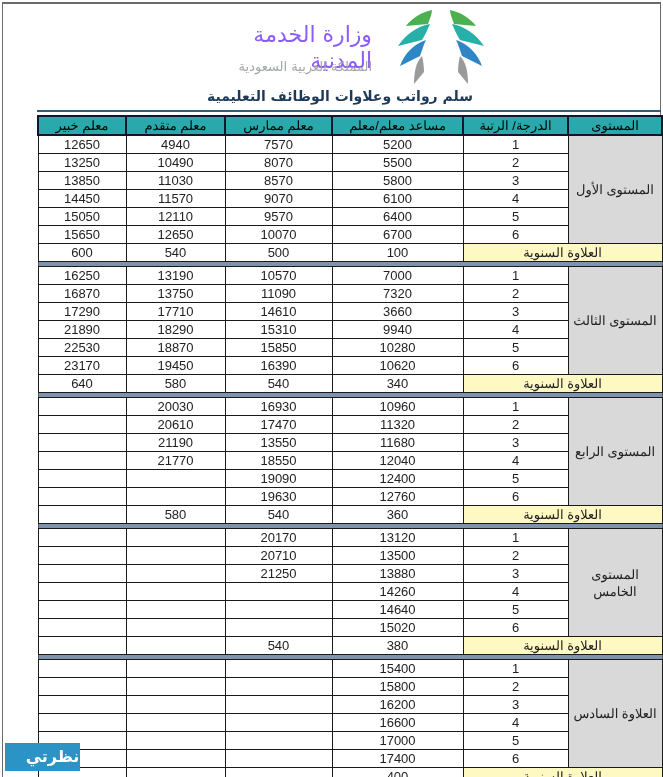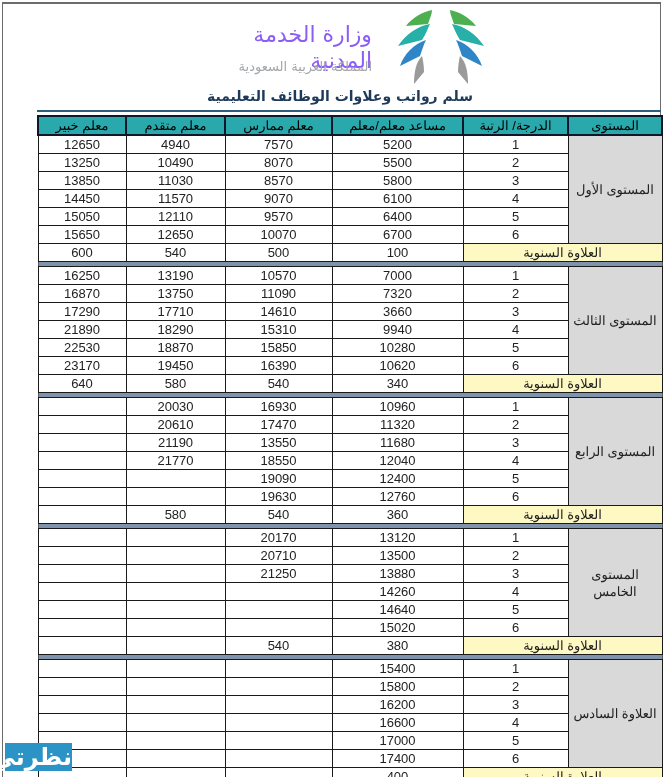--- a/index.html
+++ b/index.html
@@ -19,22 +19,22 @@
 
   table.salary { position:absolute; left:37px; top:115px; border-collapse:collapse; direction:rtl; table-layout:fixed; }
   table.salary td, table.salary th { border:1px solid #1a1a1a; height:17px; padding:0; text-align:center;
       font-family:"Liberation Sans", sans-serif; font-size:13px; color:#222; line-height:17px; }
   table.salary th { background:#2aa9ac; color:#000000; font-weight:normal; font-size:13px;
       border:2px solid #0f172a; height:17px; }
   td.level { background:#d9d9d9; font-size:15px; color:#111; line-height:20px; }
   td.allow-label { background:#fef9c3; color:#e6f6f6; }
   tr.sep td { height:4px; background:#7f93ad; border-left:1px solid #555; border-right:1px solid #555; padding:0; line-height:0; font-size:0; }
 
-  .watermark { position:absolute; left:5px; top:743px; width:67px; height:28px; background:#2b93c6;
-               color:#fff; font-size:24px; font-weight:bold; text-align:center; line-height:28px; direction:rtl; }
+  .watermark { position:absolute; left:5px; top:743px; width:55px; height:28px; background:#2b93c6;
+               color:#fff; font-size:16px; font-weight:bold; text-align:center; line-height:28px; direction:rtl;padding-left:20px; }
 </style>
 </head>
 <body>
 
 <div class="frame"></div>
 
 <div class="header">
   <svg class="logo" viewBox="0 0 98 82">
 
     <path d="M40 4 C30 6 20 12 14 20 L36 18 C38 12 40 8 40 4Z" fill="#4cb050"></path>

